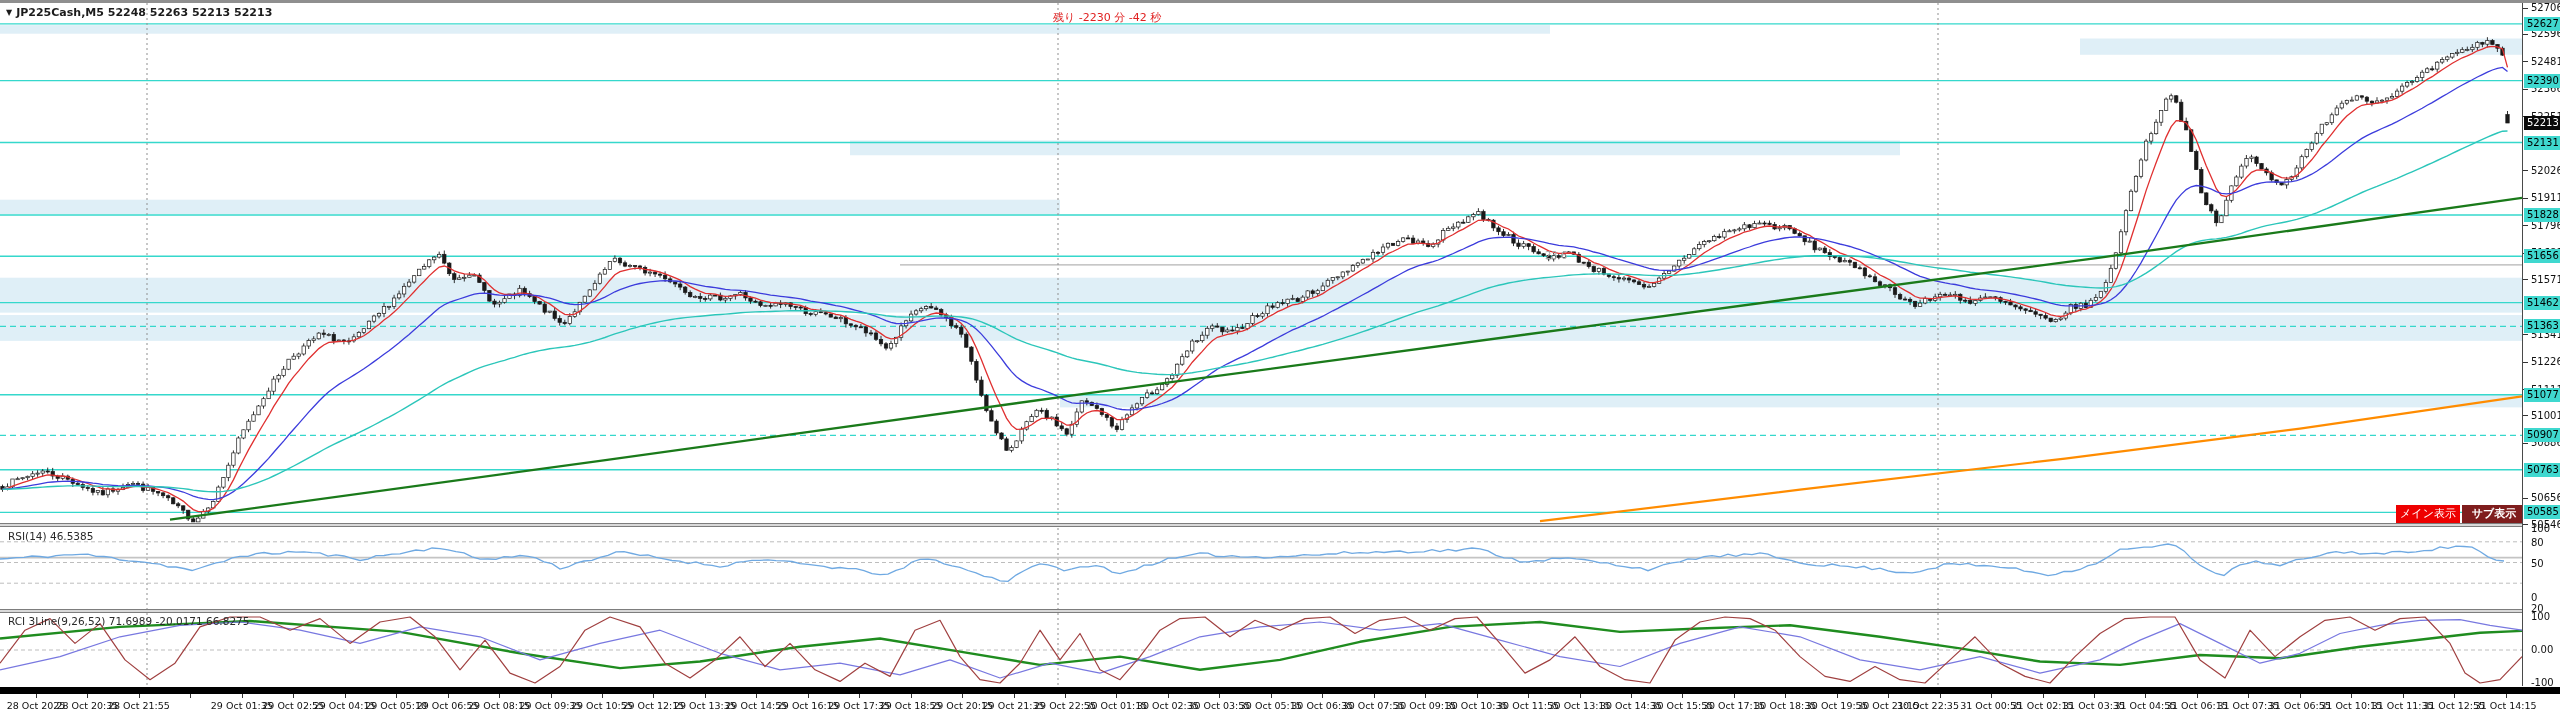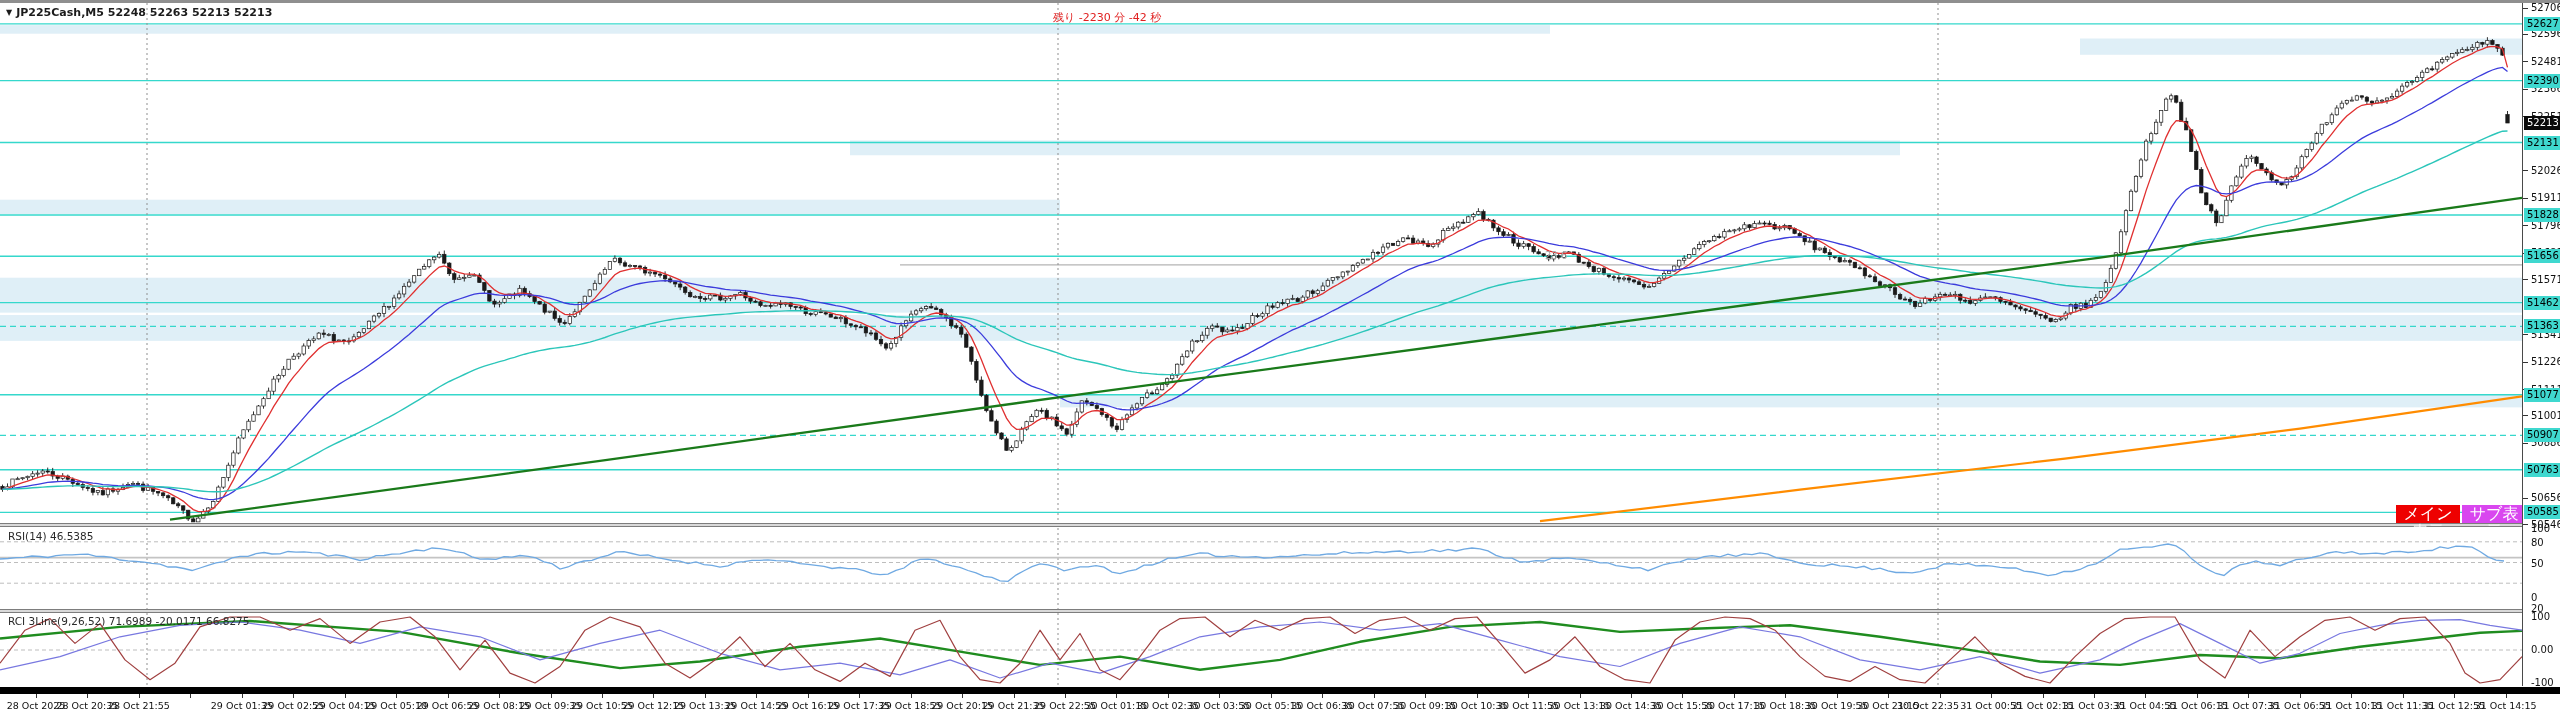--- a/index.html
+++ b/index.html
@@ -21,23 +21,23 @@
   .ttick{position:absolute;top:0;width:1px;height:4px;background:#333;}
   .tlabel{position:absolute;top:6px;width:80px;margin-left:-40px;text-align:center;
           font-size:9.5px;color:#101010;white-space:nowrap;}
   #hdr{position:absolute;left:6px;top:6px;font-size:11px;font-weight:bold;color:#1b1b1b;white-space:nowrap;}
   #hdr .tri{font-size:8px;vertical-align:1px;margin-right:4px;}
   #timer{position:absolute;left:1053px;top:10px;font-size:11px;color:#e02020;white-space:nowrap;}
   #fiblabel{position:absolute;left:1545px;top:250px;font-size:10px;color:#a8a8a8;}
   #rsi-label{position:absolute;left:8px;top:530px;font-size:10.5px;color:#2a2a2a;white-space:nowrap;}
   #rci-label{position:absolute;left:8px;top:615px;font-size:10.5px;color:#2a2a2a;white-space:nowrap;}
   .ovl-btn{position:absolute;top:505px;width:64px;height:18px;line-height:18px;text-align:center;
-           color:#fff;font-size:16px;cursor:pointer;}
+           color:#fff;font-size:11px;cursor:pointer;}
   #btn-main{left:2396px;background:#ee0000;}
-  #btn-sub{left:2462px;background:#d946ef;}
+  #btn-sub{left:2462px;background:#7f1d1d;font-weight:bold;}
 </style>
 </head>
 <body>
 
 <div id="stage">
   <div id="topborder"></div>
 
   <div id="chart-area">
     <svg id="plot-svg" width="2522" height="686" xmlns="http://www.w3.org/2000/svg">
         <rect x="0" y="25.116612845353426" width="1550" height="8.611410118406884" fill="#bfe0ef" opacity="0.5"></rect>

